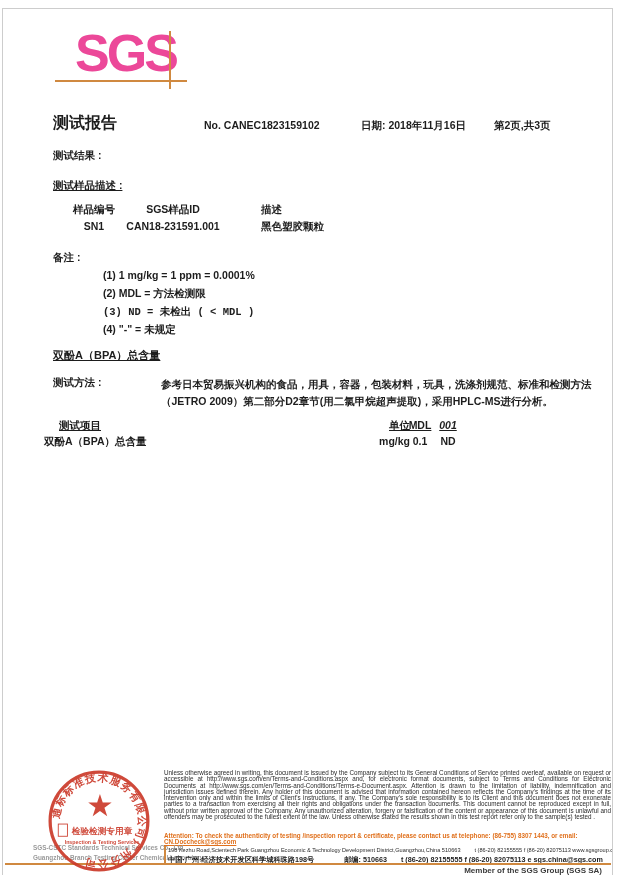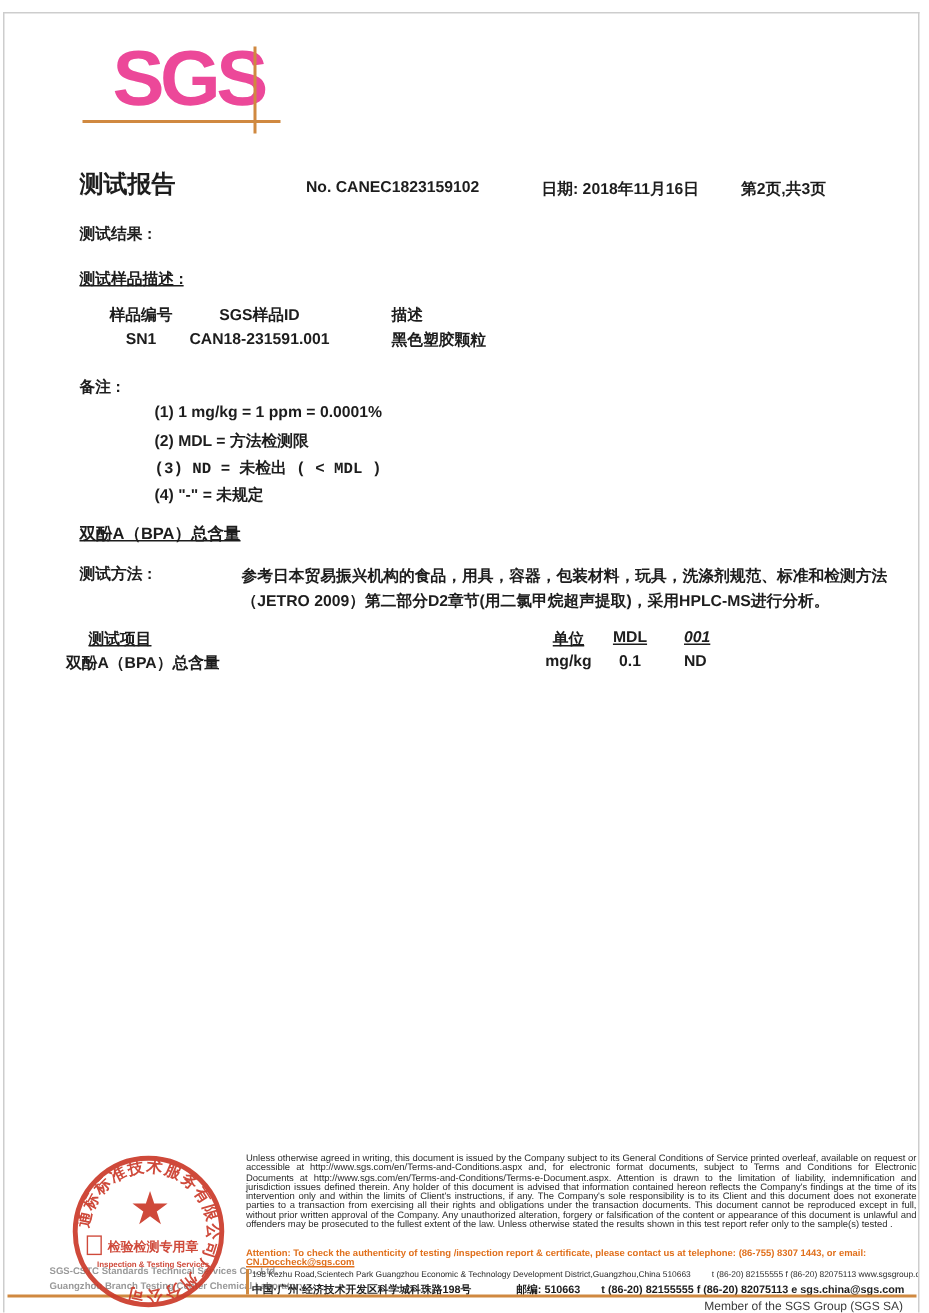--- a/index.html
+++ b/index.html
@@ -41,41 +41,41 @@
 
   .bpa-heading { left:50px; top:339px; font-size:11px; font-weight:bold; text-decoration:underline; }
   .method-label { left:50px; top:367px; }
   .method-text { left:111px; top:367px; width:466px; font-size:10.5px; font-weight:600; line-height:16.5px;margin-left:47px; }
 
   
   .rt-head { top:410px; font-size:10.5px; font-weight:700; }
   .rt-row  { top:426px; font-size:10.5px; font-weight:600; }
   .rt-item-h { left:56px; }
   .rt-item   { left:41px; }
-  .rt-unit { left:345px; width:62px; text-align:center; }
+  .rt-unit { left:345px; width:62px; text-align:right; }
   .rt-mdl  { left:391px; width:52px; text-align:center; }
-  .rt-sid  { left:453px; width:58px; }
+  .rt-sid  { left:416px; width:58px; text-align:center; }
   .ital { font-style:italic; }
 
   
   .legal {
     left:161px; top:761px; width:447px; font-size:6.3px; line-height:6.3px;
     color:#2b2b2b; text-align:justify; font-weight:500; letter-spacing:0px;
   }
   .attention {
     left:161px; top:824px; width:447px; font-size:6.3px; line-height:6.4px;
     color:#e0701c; font-weight:bold; text-align:left;
   }
   .addr-vline { left:161px; top:837px; width:1.5px; height:17px; background:#d08940; }
   .addr-en { left:165px; top:838px; width:443px; font-size:5.6px; color:#2b2b2b; white-space:nowrap; }
   .addr-cn { left:165px; top:846px; width:443px; font-size:7.2px; font-weight:600; color:#1d1d1d; white-space:nowrap; }
   .addr-gap { display:inline-block; width:14px; }
   .addr-gap-l { display:inline-block; width:30px; }
   .footer-hline { left:2px; top:854px; width:606px; height:2px; background:#d08940; }
-  .member { top:857px; right:10px; font-size:8px; font-weight:400; color:#3a3a3a; }
+  .member { top:857px; right:10px; font-size:8px; font-weight:700; color:#3a3a3a; }
 
   .company-1 { left:30px; top:835px; font-size:6.4px; color:#9a9a9a; font-weight:600; }
   .company-2 { left:30px; top:845px; font-size:6.4px; color:#9a9a9a; font-weight:600; }
   .stamp { left:40px; top:756px; width:112px; height:112px; opacity:0.92; }
 </style>
 </head>
 <body>
 
 <div class="page">
 

